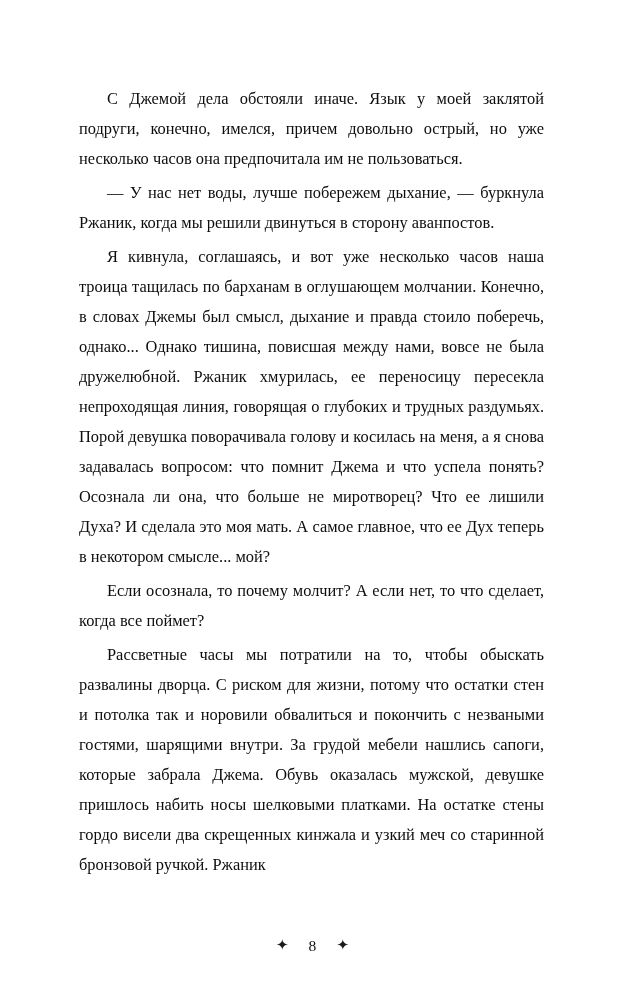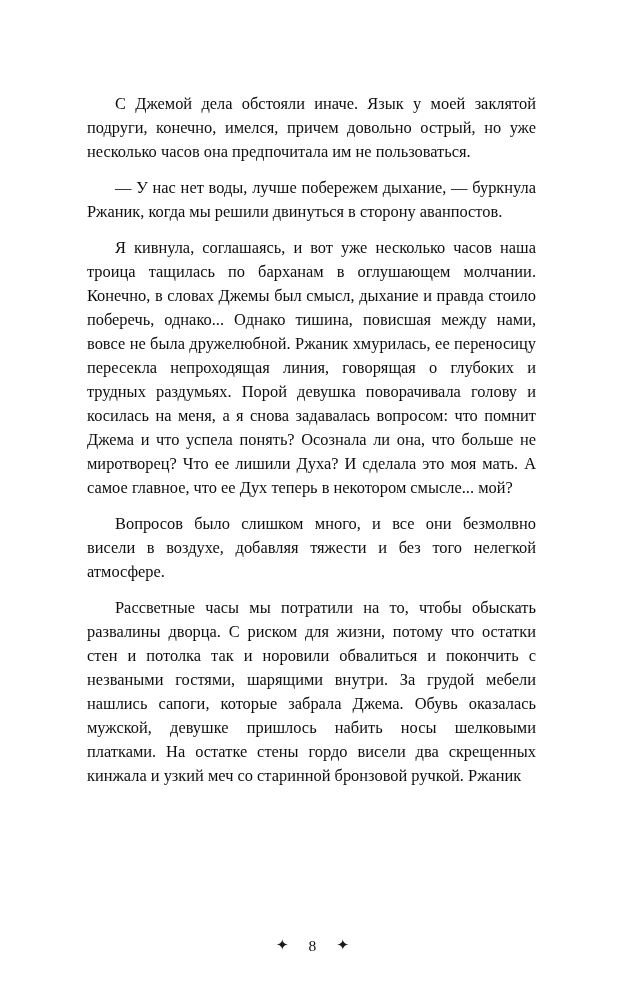--- a/index.html
+++ b/index.html
@@ -22,23 +22,23 @@
     height: 1000px;
     background: #ffffff;
   }
   .text-column {
     position: absolute;
     left: 75px;
     top: 80px;
     width: 473px;
   }
   p.para {
-    margin: 12px;
+    margin: 4px;
     font-size: 16.4px;
-    line-height: 24px;
+    line-height: 30px;
     text-align: justify;
     text-indent: 28px;
     hyphens: manual;
     color: #0d0d0d;
     font-family: "Liberation Serif", serif;
   }
   p.para.dialogue {
     text-indent: 28px;
   }
   .footer {
@@ -70,21 +70,21 @@
 </style>
 </head>
 <body>
 
 <div class="page">
 
   <div class="text-column">
     <p class="para">С Джемой дела обстояли иначе. Язык у моей заклятой подруги, конечно, имелся, причем довольно острый, но уже несколько часов она предпочитала им не пользоваться.</p>
     <p class="para dialogue">— У нас нет воды, лучше побережем дыхание, — буркнула Ржаник, когда мы решили двинуться в сторону аванпостов.</p>
     <p class="para">Я кивнула, соглашаясь, и вот уже несколько часов наша троица тащилась по барханам в оглушающем молчании. Конечно, в словах Джемы был смысл, дыхание и правда стоило поберечь, однако... Однако тишина, повисшая между нами, вовсе не была дружелюбной. Ржаник хмурилась, ее переносицу пересекла непроходящая линия, говорящая о глубоких и трудных раздумьях. Порой девушка поворачивала голову и косилась на меня, а я снова задавалась вопросом: что помнит Джема и что успела понять? Осознала ли она, что больше не миротворец? Что ее лишили Духа? И сделала это моя мать. А самое главное, что ее Дух теперь в некотором смысле... мой?</p>
-    <p class="para">Вопросов было слишком много, и все они безмолвно висели в воздухе, добавляя тяжести и без того нелегкой атмосфере.</p>
+    <p class="para">Если осознала, то почему молчит? А если нет, то что сделает, когда все поймет?</p>
     <p class="para">Рассветные часы мы потратили на то, чтобы обыскать развалины дворца. С риском для жизни, потому что остатки стен и потолка так и норовили обвалиться и покончить с незваными гостями, шарящими внутри. За грудой мебели нашлись сапоги, которые забрала Джема. Обувь оказалась мужской, девушке пришлось набить носы шелковыми платками. На остатке стены гордо висели два скрещенных кинжала и узкий меч со старинной бронзовой ручкой. Ржаник</p>
   </div>
 
   <div class="footer">
     <div class="footer-inner">
       <span class="orn">✦</span>
       <span class="page-number">8</span>
       <span class="orn">✦</span>
     </div>
   </div>

